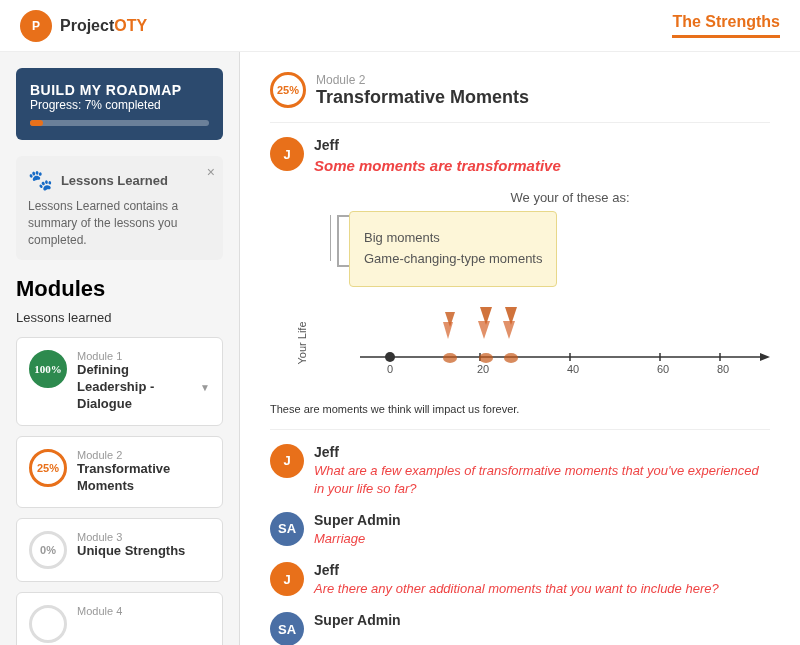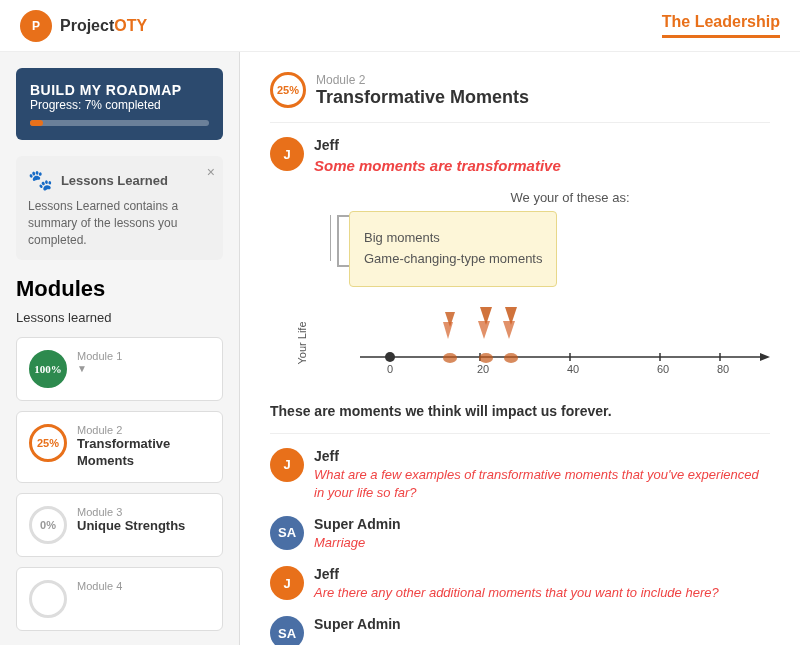--- a/index.html
+++ b/index.html
@@ -62,36 +62,36 @@
     .message-content { flex: 1; }
     .message-sender { font-weight: bold; font-size: 14px; margin-bottom: 2px; }
     .message-text { font-size: 13px; color: #ef4444; line-height: 1.4; font-style: italic; }
     .message-text-bold { font-weight: bold; font-size: 15px; }
 
     
     .moments-container { margin: 10px 0 16px 60px; }
     .moments-label { font-size: 13px; color: #555; margin-bottom: 6px; text-align: center; margin-left: 40px; }
     .moments-box { background: #fdf6d8; border: 1px solid #e8d88a; border-radius: 4px; padding: 16px 14px; font-size: 13px; color: #555; line-height: 1.6; }
 
-    .impact-text { font-weight: bold; font-size: 14px; margin-bottom: 2px; }
+    .impact-text { font-weight: normal; font-size: 11px; margin-bottom: 2px; }
 
     
     .content::-webkit-scrollbar { width: 6px; }
     .content::-webkit-scrollbar-track { background: #f0f0f0; }
     .content::-webkit-scrollbar-thumb { background: #ccc; border-radius: 3px; }
   </style>
 </head>
 <body>
 
 <div class="header">
   <div class="logo">
     <div class="logo-icon">P</div>
     <div class="logo-text">Project<span>OTY</span></div>
   </div>
-  <div class="nav-link">The Leadership</div>
+  <div class="nav-link">The Strengths</div>
 </div>
 
 <div class="main">
 
   <div class="sidebar">
 
     <div class="roadmap-card">
       <div class="roadmap-title">BUILD MY ROADMAP</div>
       <div class="roadmap-progress-text">Progress: 7% completed</div>
       <div class="progress-bar-bg">
@@ -109,20 +109,21 @@
     </div>
 
     <div class="modules-title">Modules</div>
     <div class="lessons-learned-link">Lessons learned</div>
 
     <div class="module-card">
       <div class="module-progress-circle circle-100">100%</div>
       <div class="module-info">
         <div class="module-label">Module 1</div>
         <div class="module-name module-name-with-arrow">
+          <span>Defining Leadership - Dialogue</span>
           <span class="arrow-down">▼</span>
         </div>
       </div>
     </div>
 
     <div class="module-card">
       <div class="module-progress-circle circle-25">25%</div>
       <div class="module-info">
         <div class="module-label">Module 2</div>
         <div class="module-name">Transformative Moments</div>

